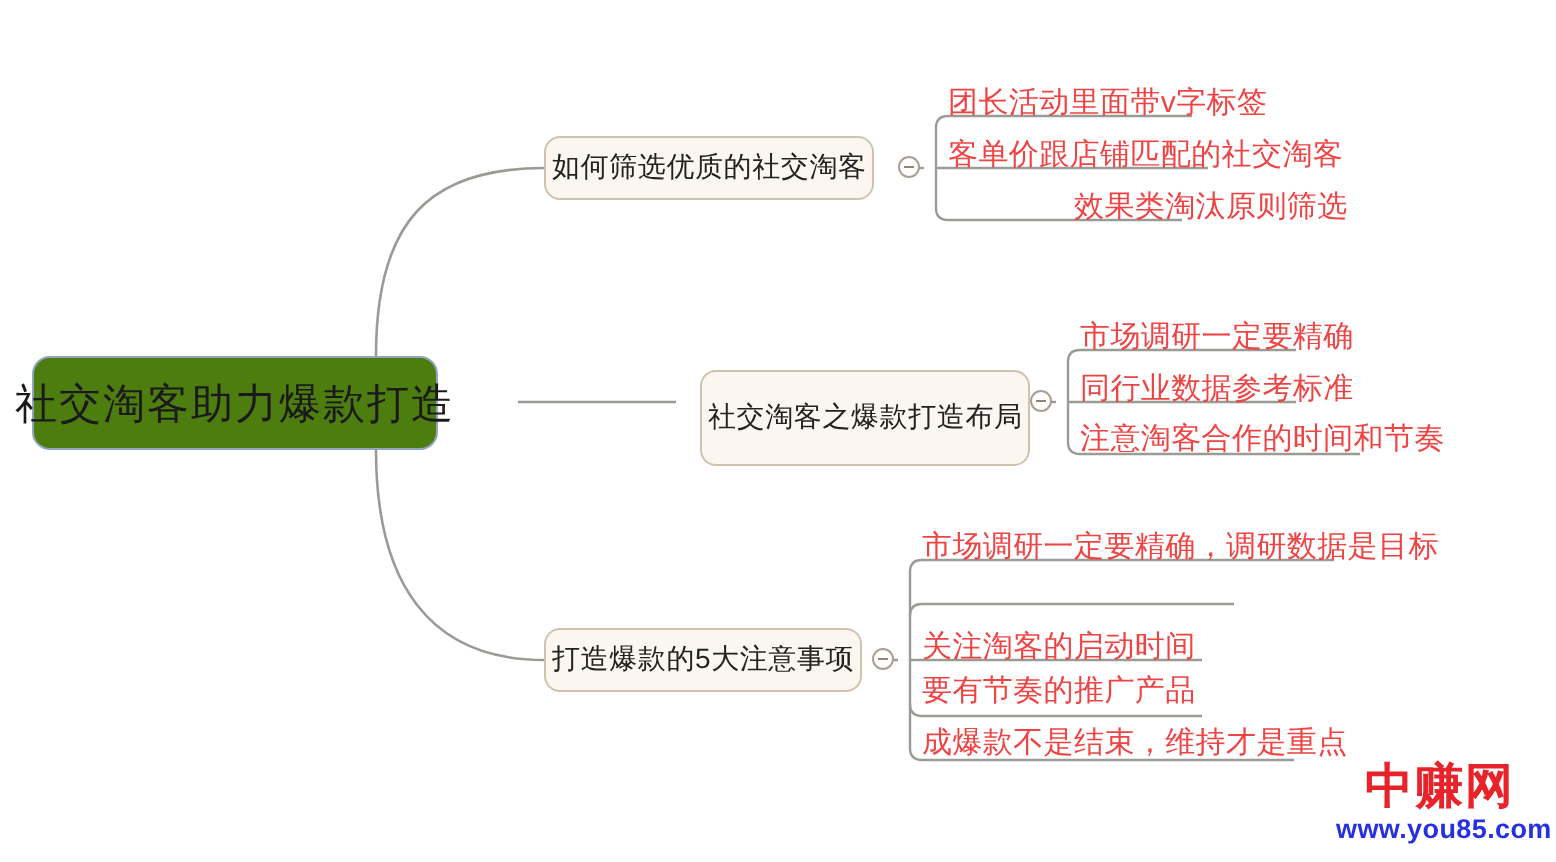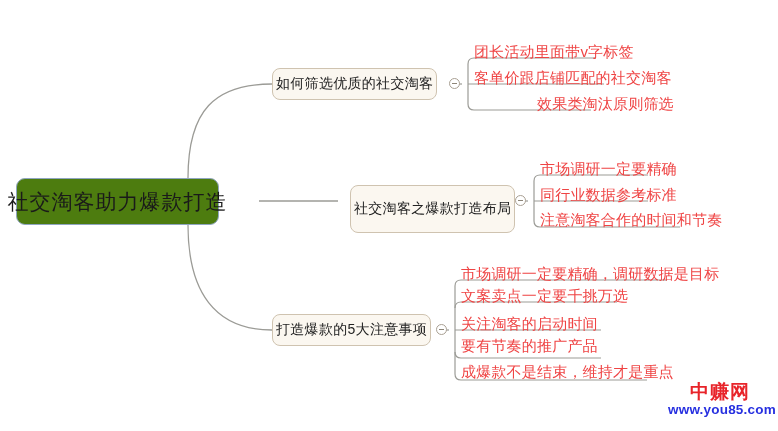--- a/index.html
+++ b/index.html
@@ -90,21 +90,21 @@
   }
   .watermark {
     position: absolute;
     left: 668px;
     top: 382px;
     width: 104px;
     text-align: center;
     line-height: 1;
   }
   .wm-cn {
-    font-size: 19px;
+    font-size: 24px;
     font-weight: bold;
     color: #e8242a;
     letter-spacing: 1px;
     display: block;
   }
   .wm-url {
     font-size: 13.5px;
     font-weight: bold;
     color: #2730e0;
     letter-spacing: 0.2px;
@@ -164,21 +164,20 @@
   <div class="toggle" style="left:515px; top:195px;"></div>
   <div class="leaf" style="left:540px; top:161px;">市场调研一定要精确</div>
   <div class="leaf" style="left:540px; top:187px;">同行业数据参考标准</div>
   <div class="leaf" style="left:540px; top:213px;font-family:Liberation Serif, serif;">注意淘客合作的时间和节奏</div>
 
   <div class="node branch-node branch-3">
     <span>打造爆款的5大注意事项</span>
   </div>
   <div class="toggle" style="left:436px; top:324px;"></div>
   <div class="leaf" style="left:461px; top:266px;">市场调研一定要精确，调研数据是目标</div>
-  <div class="leaf" style="left:461px; top:288px;">文案卖点一定要千挑万选</div>
   <div class="leaf" style="left:461px; top:316px;">关注淘客的启动时间</div>
   <div class="leaf" style="left:461px; top:364px;">成爆款不是结束，维持才是重点</div>
   <div class="leaf" style="left:461px; top:338px;">要有节奏的推广产品</div>
 
   <div class="watermark">
     <span class="wm-cn">中赚网</span>
     <span class="wm-url">www.you85.com</span>
   </div>
 
 </div>

